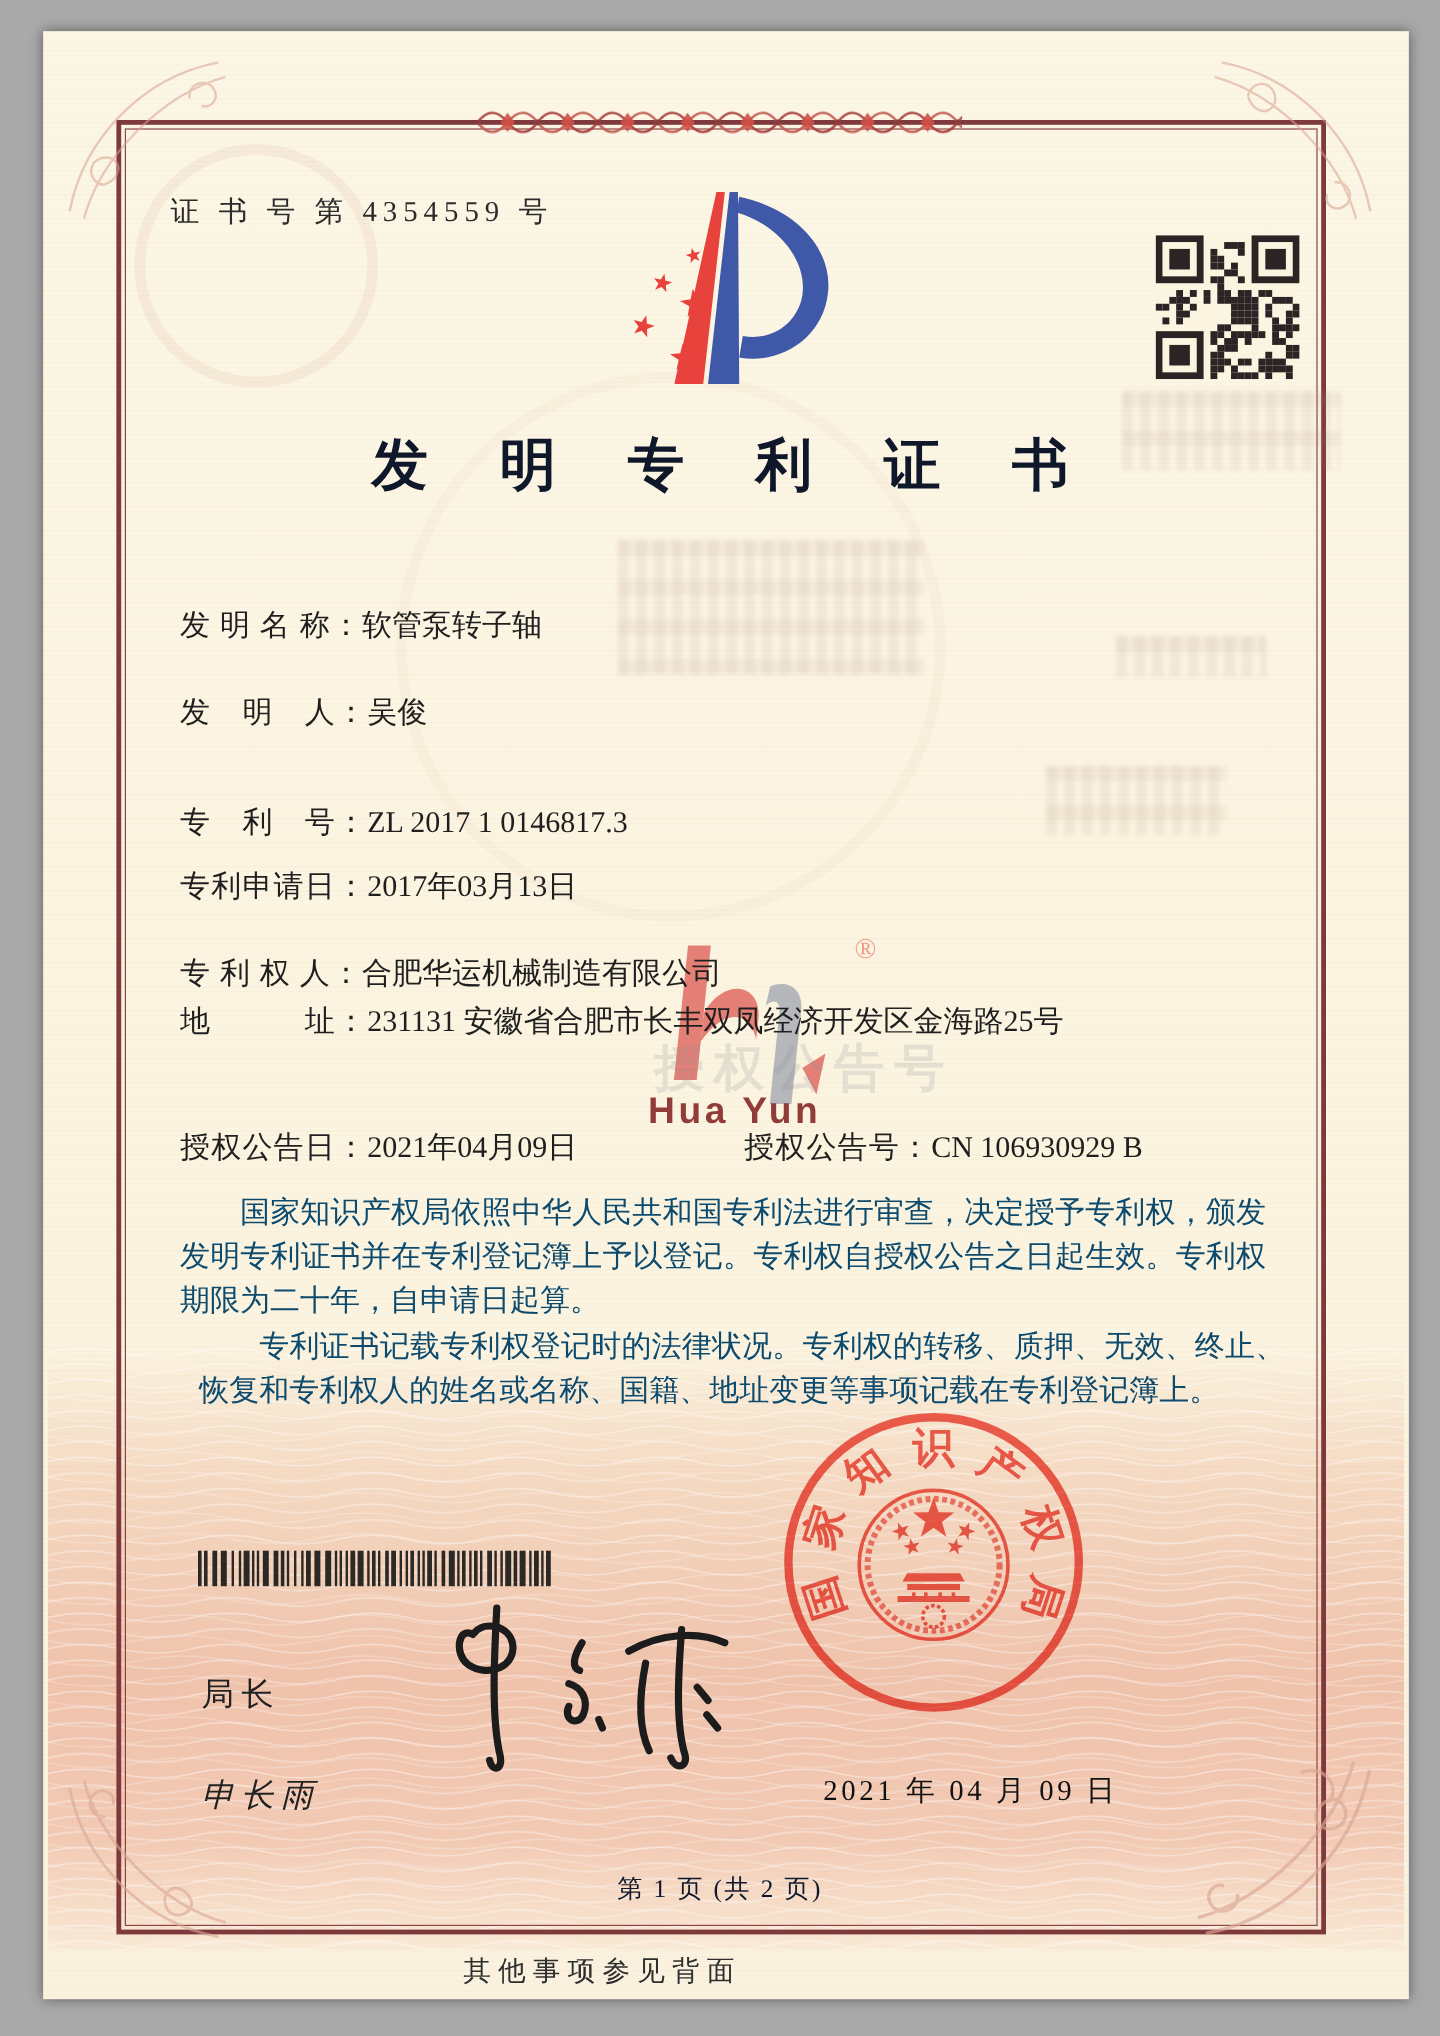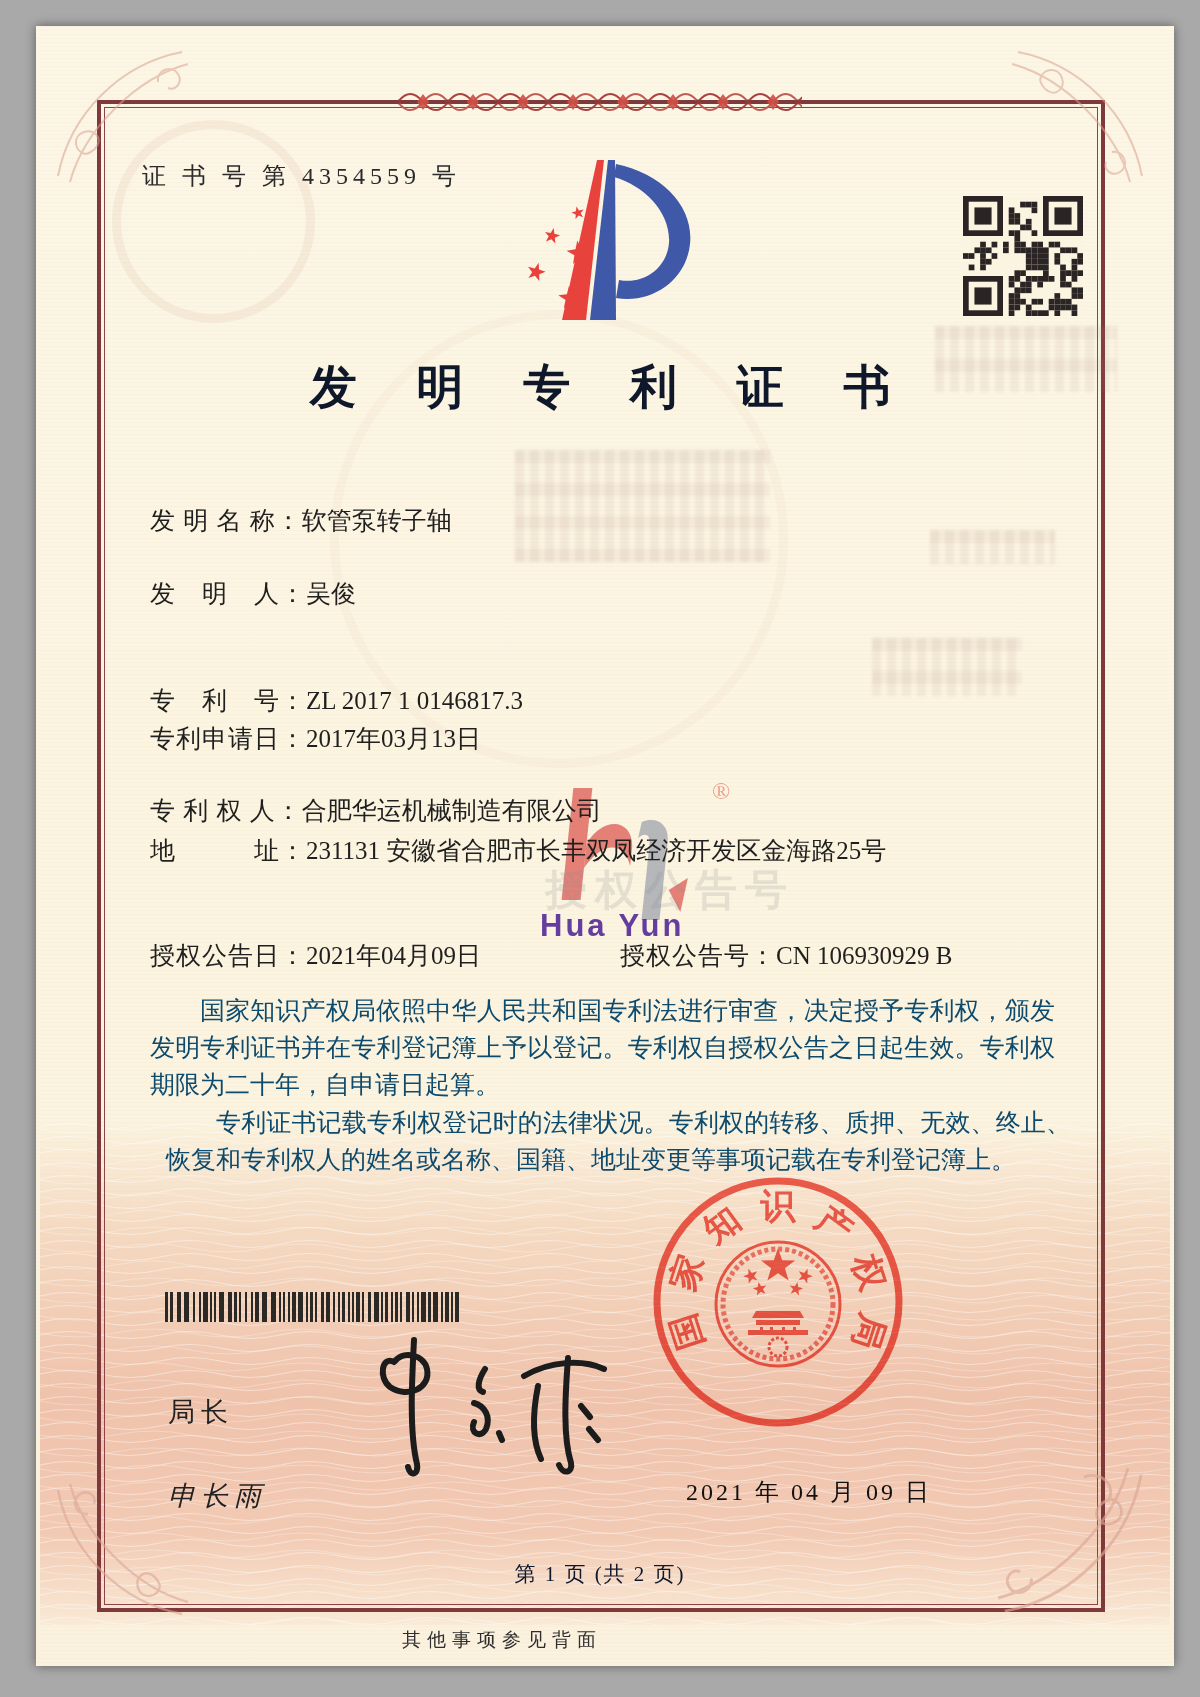--- a/index.html
+++ b/index.html
@@ -41,24 +41,24 @@
   #docTitle{left:0;top:356px;width:1200px;text-align:center;font-size:47px;font-weight:bold;
     color:#0f172a;letter-spacing:24px;text-indent:24px;}
   .fieldRow{left:150px;font-size:25px;color:#1f1f1f;white-space:nowrap;}
   .fieldRow .lbl{letter-spacing:1px;}
   #para1,#para2{left:150px;width:905px;font-size:25px;line-height:37px;color:#0c4a6e;
     text-align:justify;text-indent:2em;}
   #sigTitle,#sigName{left:168px;font-size:27px;color:#222;letter-spacing:6px;
     font-family:"Liberation Sans","DejaVu Sans",sans-serif;}
   #sealDate{left:686px;top:1476px;font-size:24px;color:#111;letter-spacing:3px;}
   #pageInfo{left:0;top:1560px;width:1200px;text-align:center;font-size:21px;color:#0f172a;letter-spacing:2px;}
-  #backNote{left:0;top:1627px;width:1004px;text-align:center;font-size:19px;color:#2e2e2e;letter-spacing:6px;}
+  #backNote{left:0;top:1627px;width:1004px;text-align:center;font-size:23px;color:#2e2e2e;letter-spacing:6px;}
   #wmBrandCn{left:545px;top:862px;font-size:42px;font-weight:bold;color:#8a8f98;opacity:.20;letter-spacing:8px;
     font-family:"Liberation Sans","DejaVu Sans",sans-serif;}
-  #wmBrandEn{left:540px;top:908px;font-size:31px;font-weight:bold;color:#4c1d95;opacity:.85;letter-spacing:3px;
+  #wmBrandEn{left:540px;top:908px;font-size:31px;font-weight:bold;color:#7f1d1d;opacity:.85;letter-spacing:3px;
     font-family:"Liberation Sans","DejaVu Sans",sans-serif;}
   #wmReg{left:712px;top:778px;font-size:24px;color:#ef9c8c;}
   #sealSvg{mix-blend-mode:multiply;}
 </style>
 </head>
 <body>
 
 <div id="paper" class="abs"></div>
 
 <div id="salmon" class="abs">
@@ -295,21 +295,21 @@
     <path d="M106,40 C120,34 134,42 134,60 L134,138 L116,138 L116,62 C116,52 110,50 104,56 Z" fill="#8f96a5" opacity="0.8"></path>
     <path d="M140,108 L158,96 L154,130 Z" fill="#d94a44" opacity="0.85"></path>
   </g>
 </svg>
 <div id="wmReg" class="abs">®</div>
 <div id="wmBrandCn" class="abs">授权公告号</div>
 <div id="wmBrandEn" class="abs">Hua Yun</div>
 
 <div class="abs fieldRow" style="top:504px;"><span class="lbl">发 明 名 称：</span><span>软管泵转子轴</span></div>
 <div class="abs fieldRow" style="top:577px;"><span class="lbl">发　明　人：</span><span>吴俊</span></div>
-<div class="abs fieldRow" style="top:684px;"><span class="lbl">专　利　号：</span><span>ZL 2017 1 0146817.3</span></div>
+<div class="abs fieldRow" style="top:668px;"><span class="lbl">专　利　号：</span><span>ZL 2017 1 0146817.3</span></div>
 <div class="abs fieldRow" style="top:722px;"><span class="lbl">专利申请日：</span><span>2017年03月13日</span></div>
 <div class="abs fieldRow" style="top:794px;"><span class="lbl">专 利 权 人：</span><span>合肥华运机械制造有限公司</span></div>
 <div class="abs fieldRow" style="top:834px;"><span class="lbl">地　　　址：</span><span>231131 安徽省合肥市长丰双凤经济开发区金海路25号</span></div>
 
 <div class="abs fieldRow" style="top:939px;text-align:center;"><span class="lbl">授权公告日：</span><span>2021年04月09日</span></div>
 <div class="abs fieldRow" style="top:939px;left:620px;"><span class="lbl">授权公告号：</span><span>CN 106930929 B</span></div>
 
 <div id="para1" class="abs" style="top:992px;">国家知识产权局依照中华人民共和国专利法进行审查，决定授予专利权，颁发发明专利证书并在专利登记簿上予以登记。专利权自授权公告之日起生效。专利权期限为二十年，自申请日起算。</div>
 <div id="para2" class="abs" style="top:1104px;margin-left:16px;">专利证书记载专利权登记时的法律状况。专利权的转移、质押、无效、终止、恢复和专利权人的姓名或名称、国籍、地址变更等事项记载在专利登记簿上。</div>
 

